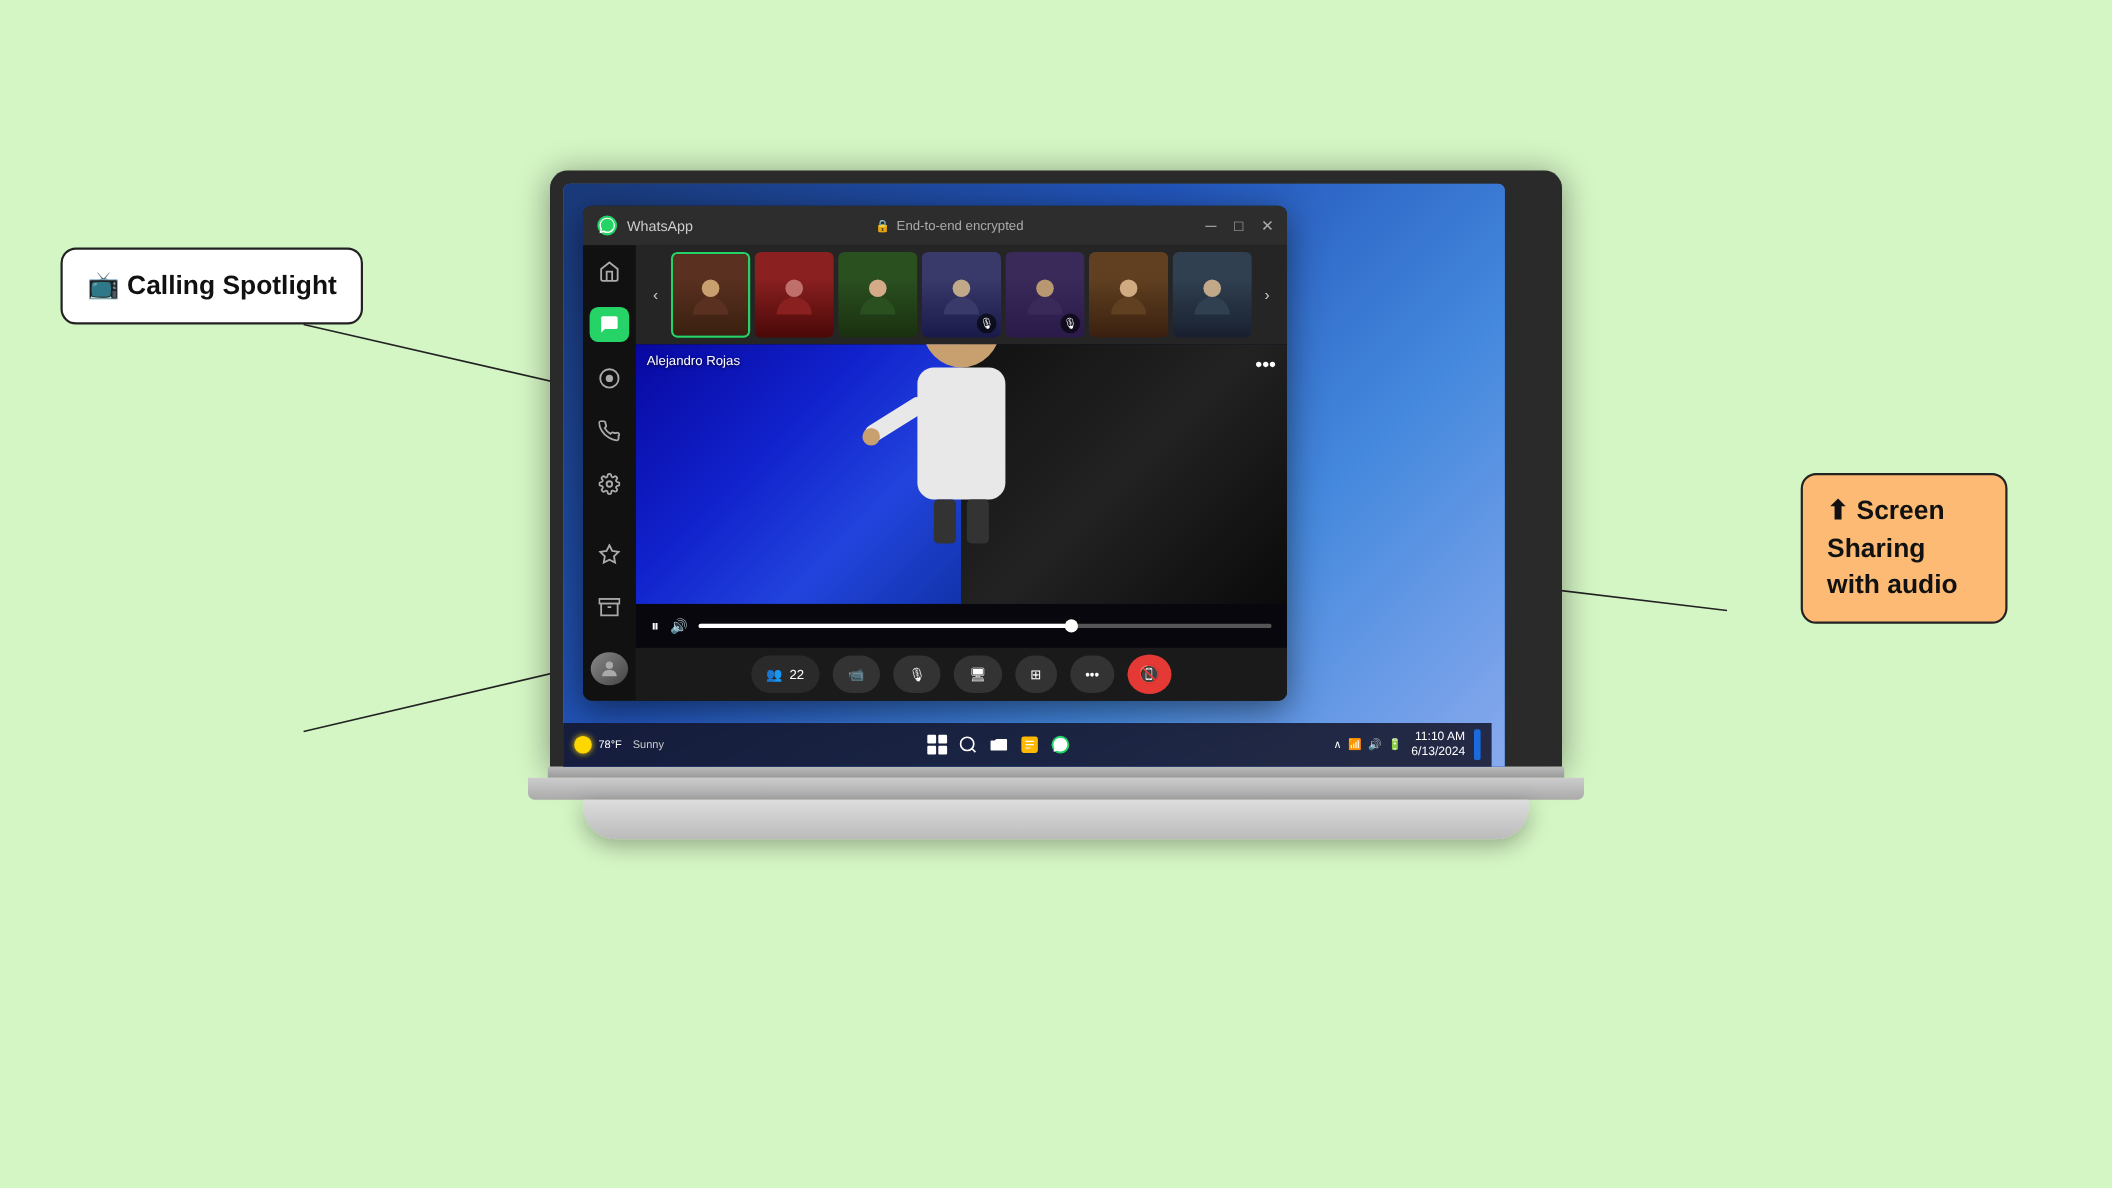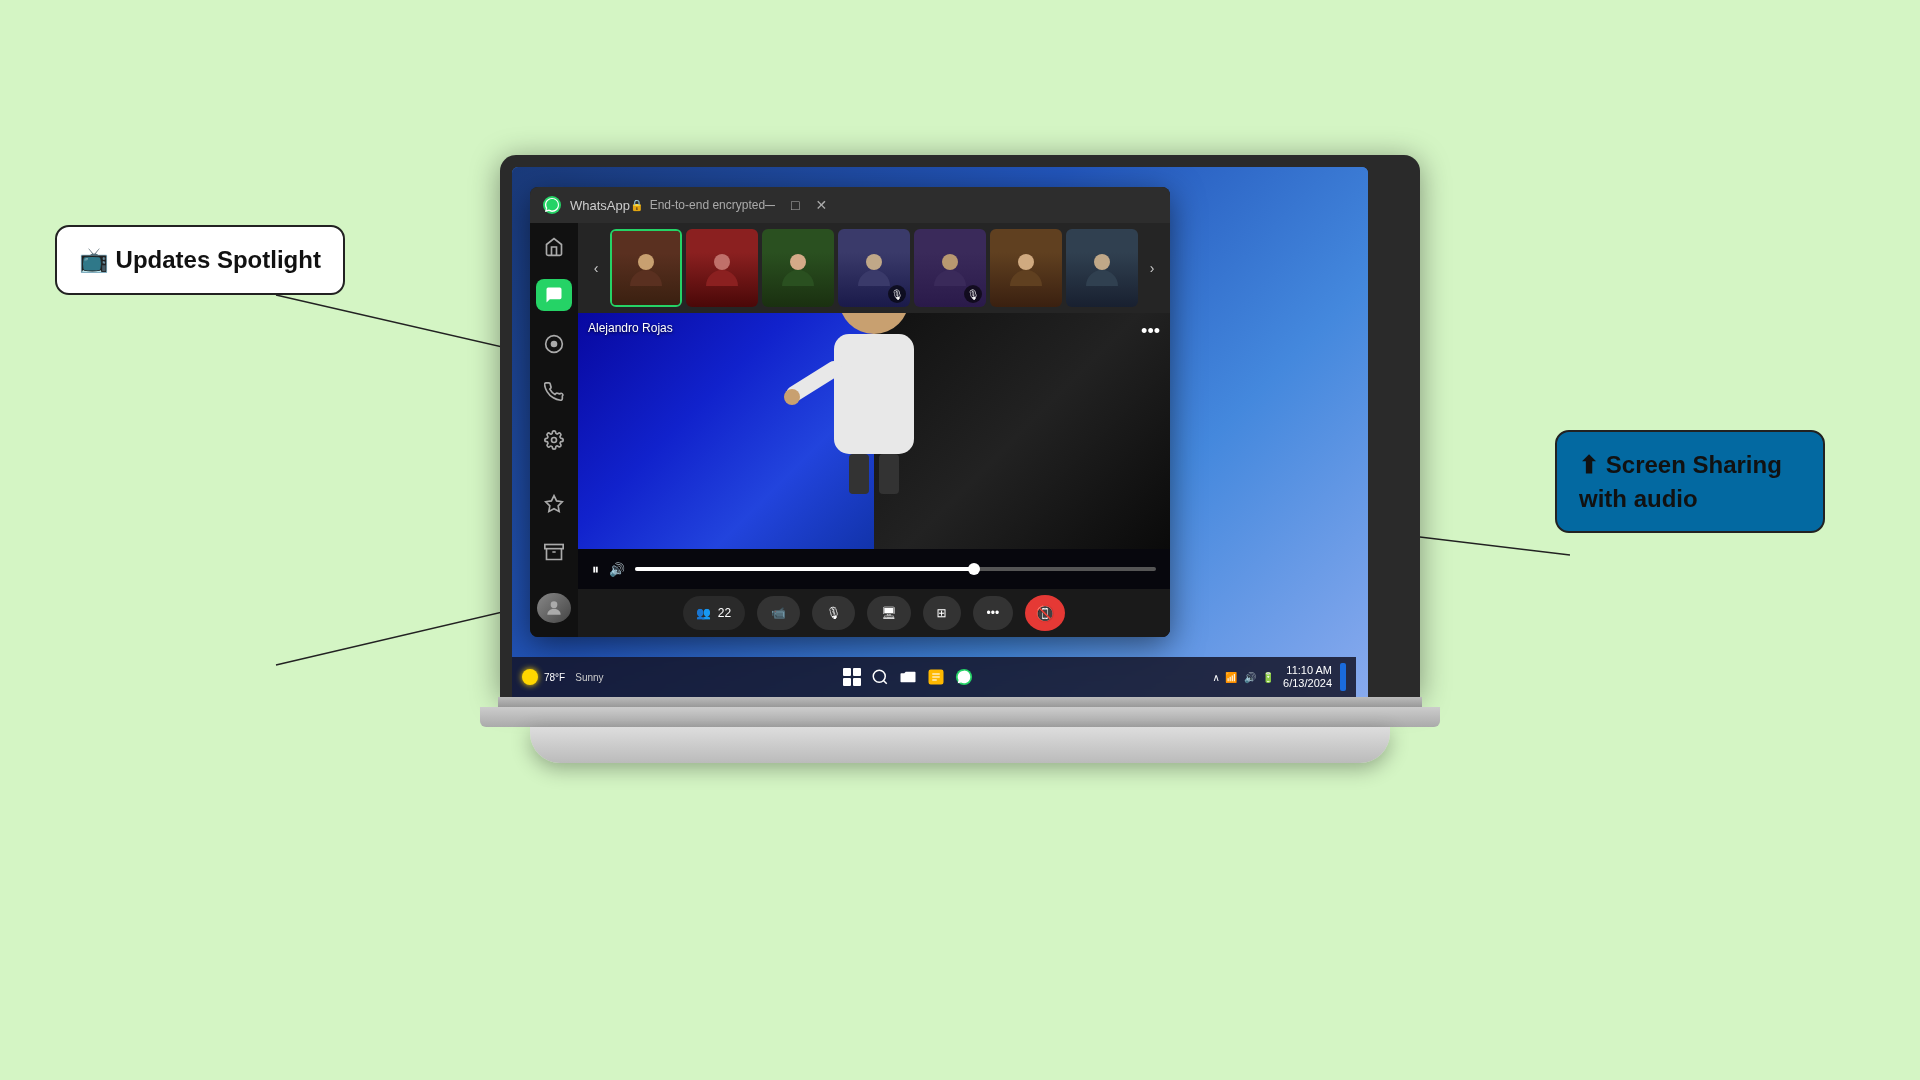--- a/index.html
+++ b/index.html
@@ -126,21 +126,21 @@
       overflow: hidden;
       box-shadow: 0 8px 32px rgba(0,0,0,0.5);
       z-index: 5;
     }
     .wa-titlebar {
       height: 36px;
       background: #2d2d2d;
       display: flex;
       align-items: center;
       padding: 0 12px;
-      justify-content: flex-start;
+      justify-content: space-between;
     }
     .wa-title-left {
       display: flex;
       align-items: center;
       gap: 8px;
     }
     .wa-logo-sm {
       width: 20px;
       height: 20px;
     }
@@ -461,26 +461,26 @@
       <path d="M58.6 51.5c-.7-.4-4.3-2.1-4.9-2.4-.7-.2-1.1-.4-1.6.4-.5.7-1.9 2.4-2.3 2.9-.4.5-.8.5-1.5.2-.7-.4-3-1.1-5.7-3.5-2.1-1.9-3.5-4.2-3.9-4.9-.4-.7 0-1.1.3-1.5.3-.3.7-.8 1-1.2.3-.4.4-.7.7-1.2.2-.5.1-.9 0-1.2-.1-.4-1.6-3.9-2.2-5.3-.6-1.4-1.2-1.2-1.6-1.2h-1.4c-.5 0-1.2.2-1.8.9-.6.7-2.4 2.3-2.4 5.6s2.4 6.5 2.8 7c.4.4 4.8 7.3 11.6 10.2 1.6.7 2.9 1.1 3.9 1.4 1.6.5 3.1.4 4.3.3 1.3-.2 4.1-1.7 4.7-3.3.6-1.6.6-3 .4-3.3-.2-.3-.6-.5-1.4-.9z" fill="#fff"></path>
     </svg>
     <h1 class="header-title">
       <span class="green">Calling Updates</span>
       <span>across WhatsApp</span>
     </h1>
   </div>
 
   <div class="feature-label feature-label-speaker" style="position:absolute;top:225px;left:55px;background:#fff;border:2px solid #222;border-radius:14px;padding:16px 22px;font-size:24px;font-weight:700;color:#111;line-height:1.4;">
     <span>📺</span>
-    <span>Updates
+    <span>Calling
 Spotlight</span>
   </div>
 
 
-  <div class="feature-label feature-label-screen" style="position:absolute;top:430px;right:95px;background:#0369a1;border:2px solid #222;border-radius:14px;padding:16px 22px;font-size:24px;font-weight:700;color:#111;line-height:1.4;width:270px;">
+  <div class="feature-label feature-label-screen" style="position:absolute;top:430px;right:95px;background:#fdba74;border:2px solid #222;border-radius:14px;padding:16px 22px;font-size:24px;font-weight:700;color:#111;line-height:1.4;width:188px;">
     <span>⬆</span>
     <span>Screen
 Sharing
 with audio</span>
   </div>
 
   <div style="position:absolute;top:155px;left:50%;transform:translateX(-50%);width:960px;">
 
     <div class="laptop-screen-outer">
       <div class="laptop-screen-inner">

